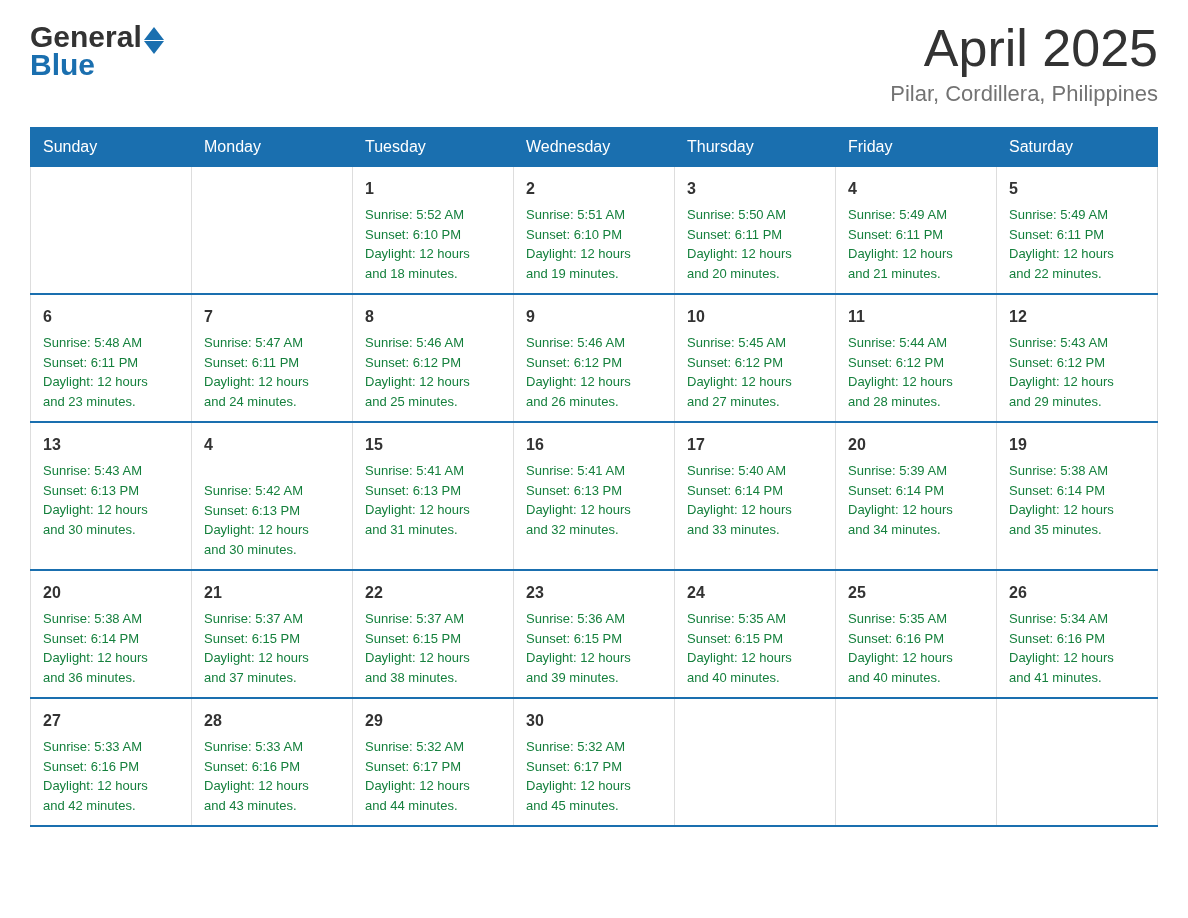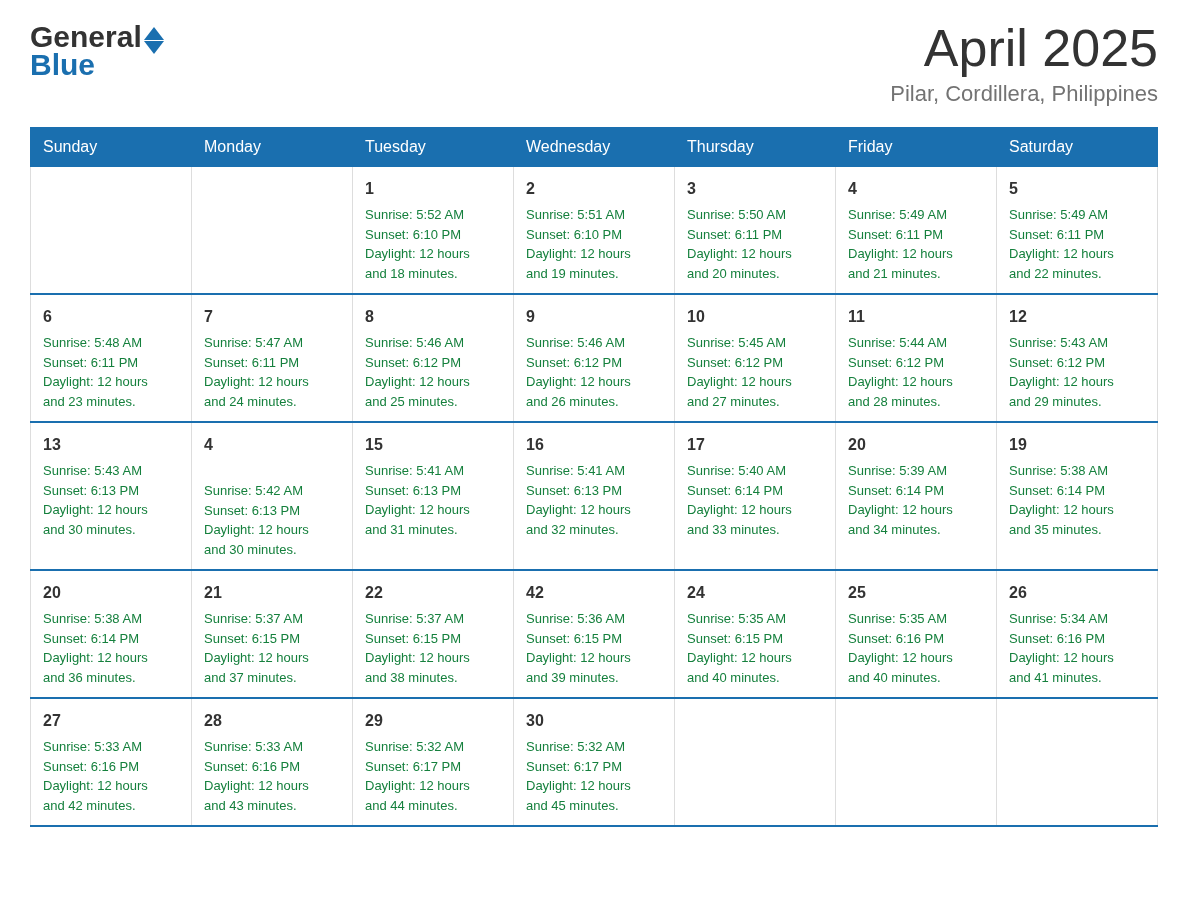--- a/index.html
+++ b/index.html
@@ -276,21 +276,21 @@
 and 37 minutes.</div>
         </td>
         <td>
           <span class="day-number">22</span>
           <div class="day-info" style="white-space: pre-line;">Sunrise: 5:37 AM
 Sunset: 6:15 PM
 Daylight: 12 hours
 and 38 minutes.</div>
         </td>
         <td>
-          <span class="day-number">42</span>
+          <span class="day-number">23</span>
           <div class="day-info" style="white-space: pre-line;">Sunrise: 5:36 AM
 Sunset: 6:15 PM
 Daylight: 12 hours
 and 39 minutes.</div>
         </td>
         <td>
           <span class="day-number">24</span>
           <div class="day-info" style="white-space: pre-line;">Sunrise: 5:35 AM
 Sunset: 6:15 PM
 Daylight: 12 hours

